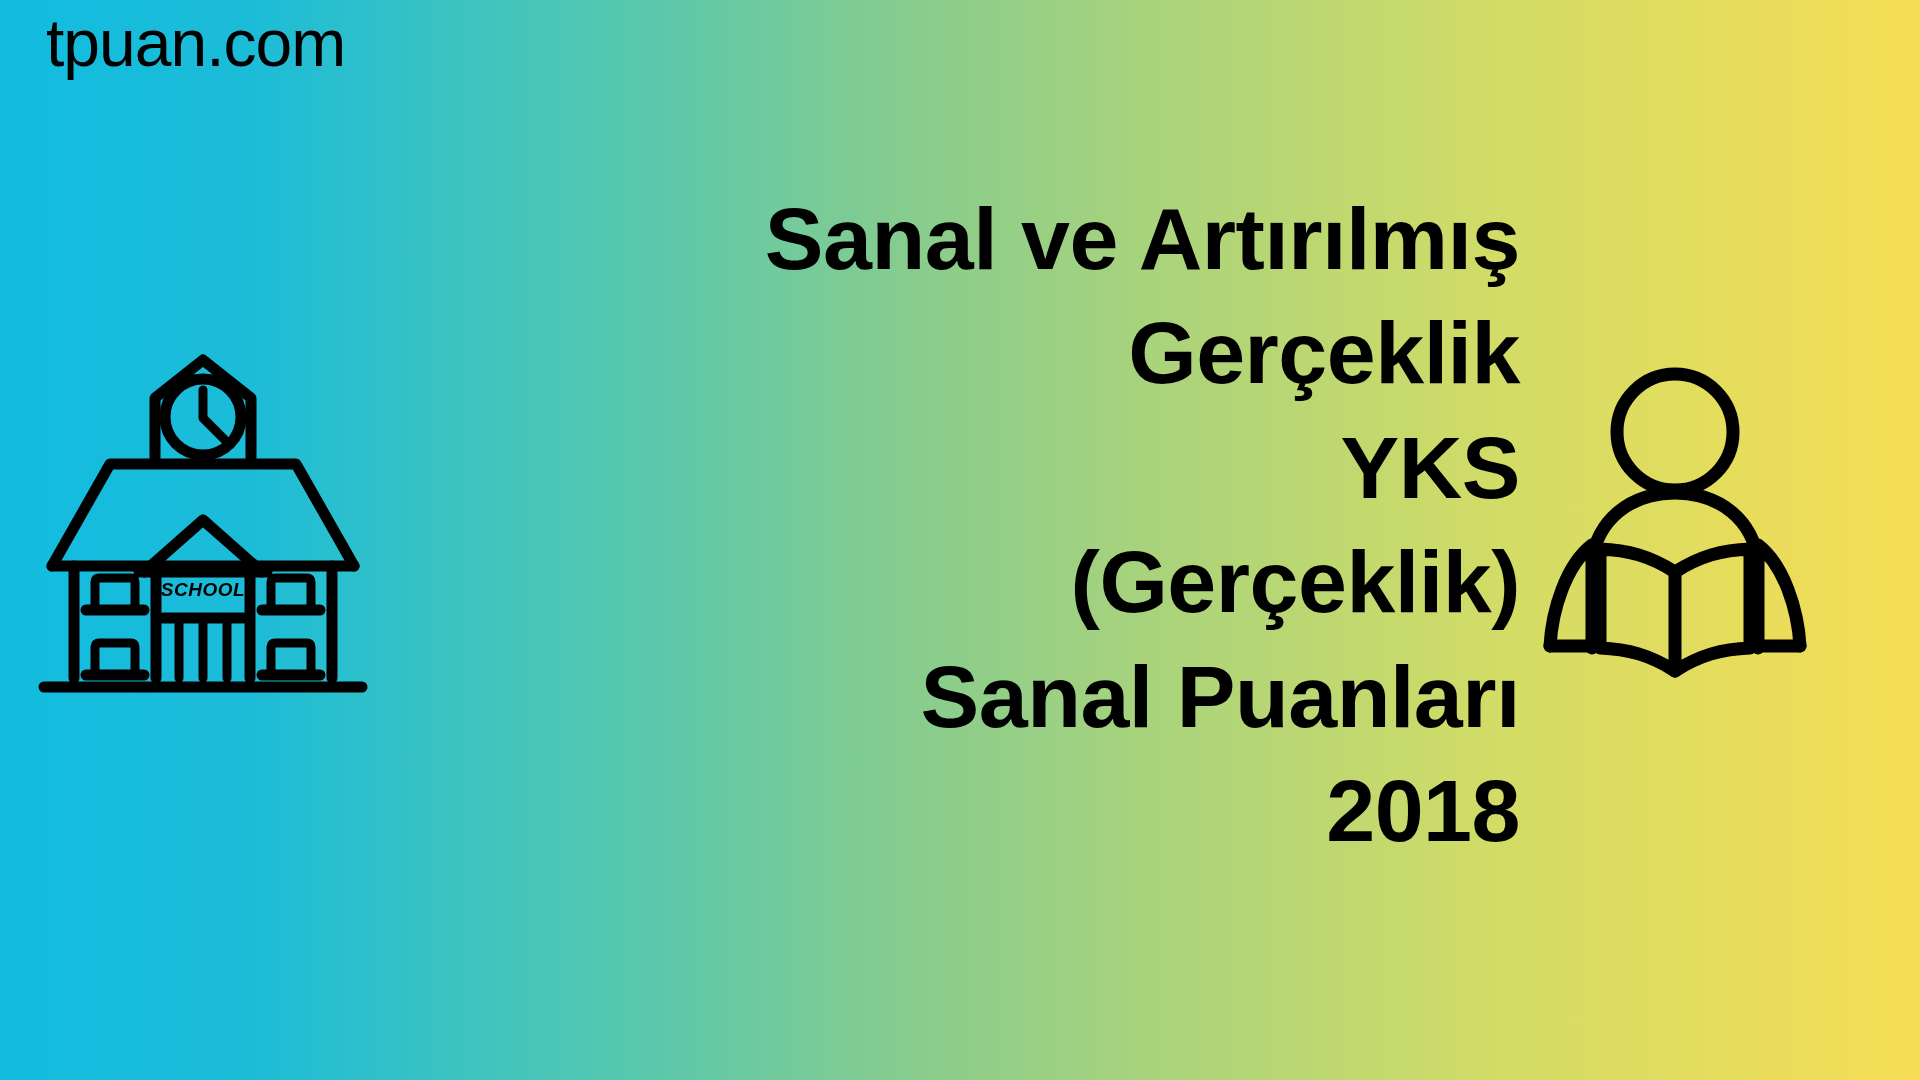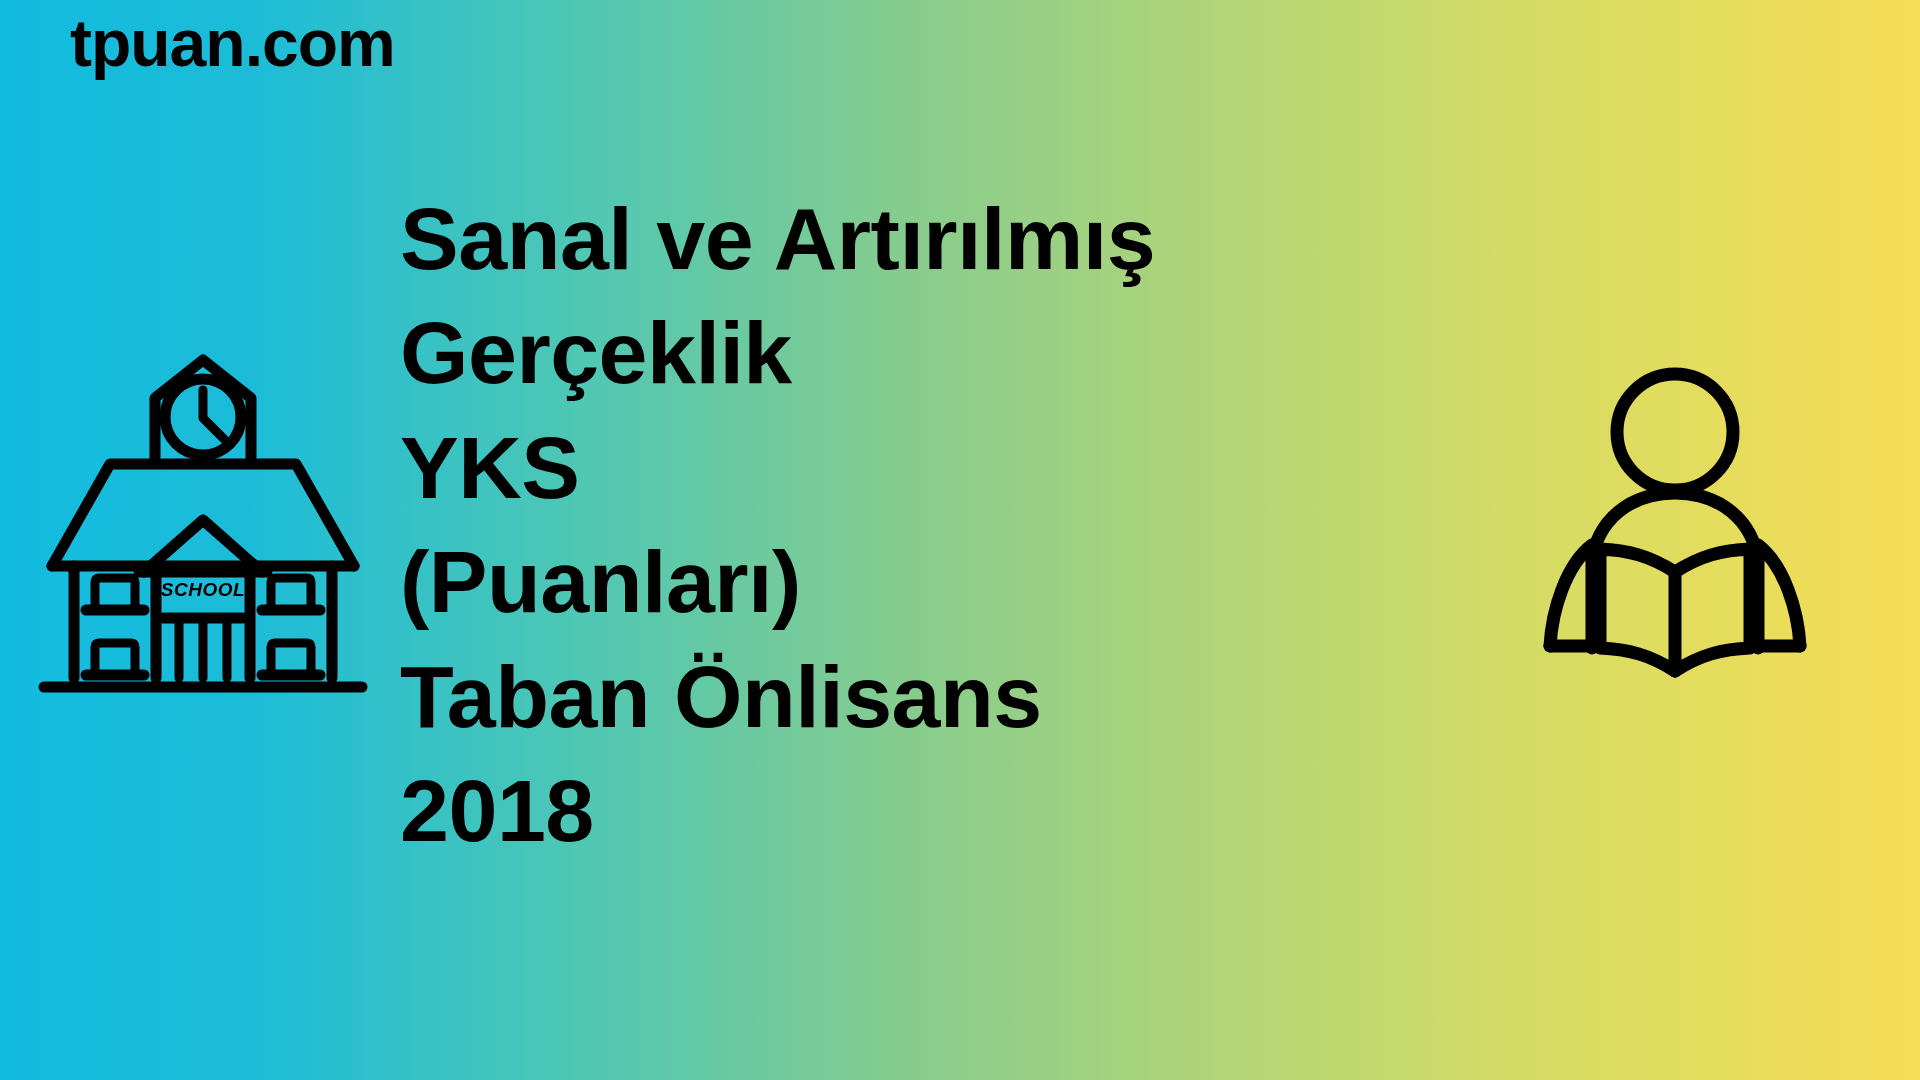--- a/index.html
+++ b/index.html
@@ -21,35 +21,34 @@
     background: linear-gradient(to right, #12bcdf 0%, #1cbcd8 13%, #4ec7b4 30%, #86cc8e 47%, #a9d37c 60%, #d2dc66 78%, #f6dd55 100%);
     overflow: hidden;
   }
 
   
   #brand {
     position: absolute;
     left: 46px;
     top: 6px;
     font-size: 66px;
-    font-weight: bold;
+    font-weight: normal;
     color: #000000;
     letter-spacing: -1px;
     line-height: 1.15;
     white-space: nowrap;
-    margin-left: 24px;
   }
 
   
   #headline {
     position: absolute;
     left: 400px;
     top: 182px;
     width: 1120px;
-    text-align: left;
+    text-align: right;
     color: #000000;
     font-weight: bold;
     font-size: 88px;
     line-height: 1.30;
     letter-spacing: -0.5px;
   }
   #headline .hl-line {
     display: block;
     white-space: nowrap;
   }
@@ -151,22 +150,22 @@
       <path class="stroke-thick" d="M224 335 L282 335"></path>
 
       <path class="stroke-thick" d="M6 347 L324 347"></path>
     </svg>
   </div>
 
   <div id="headline">
     <span class="hl-line">Sanal ve Artırılmış</span>
     <span class="hl-line">Gerçeklik</span>
     <span class="hl-line">YKS</span>
-    <span class="hl-line">(Puanları)</span>
-    <span class="hl-line">Taban Önlisans</span>
+    <span class="hl-line">(Gerçeklik)</span>
+    <span class="hl-line">Sanal Puanları</span>
     <span class="hl-line">2018</span>
   </div>
 
   <div class="icon-wrap" id="reader-icon-wrap">
     <svg viewBox="0 0 290 330" xmlns="http://www.w3.org/2000/svg" aria-hidden="true">
 
       <circle class="stroke-thick" cx="145" cy="72" r="58" style="stroke-width:13"></circle>
 
       <path class="stroke-thick" style="stroke-width:13" d="M62 200 C68 160 100 133 145 133 C190 133 222 160 228 200"></path>
 

